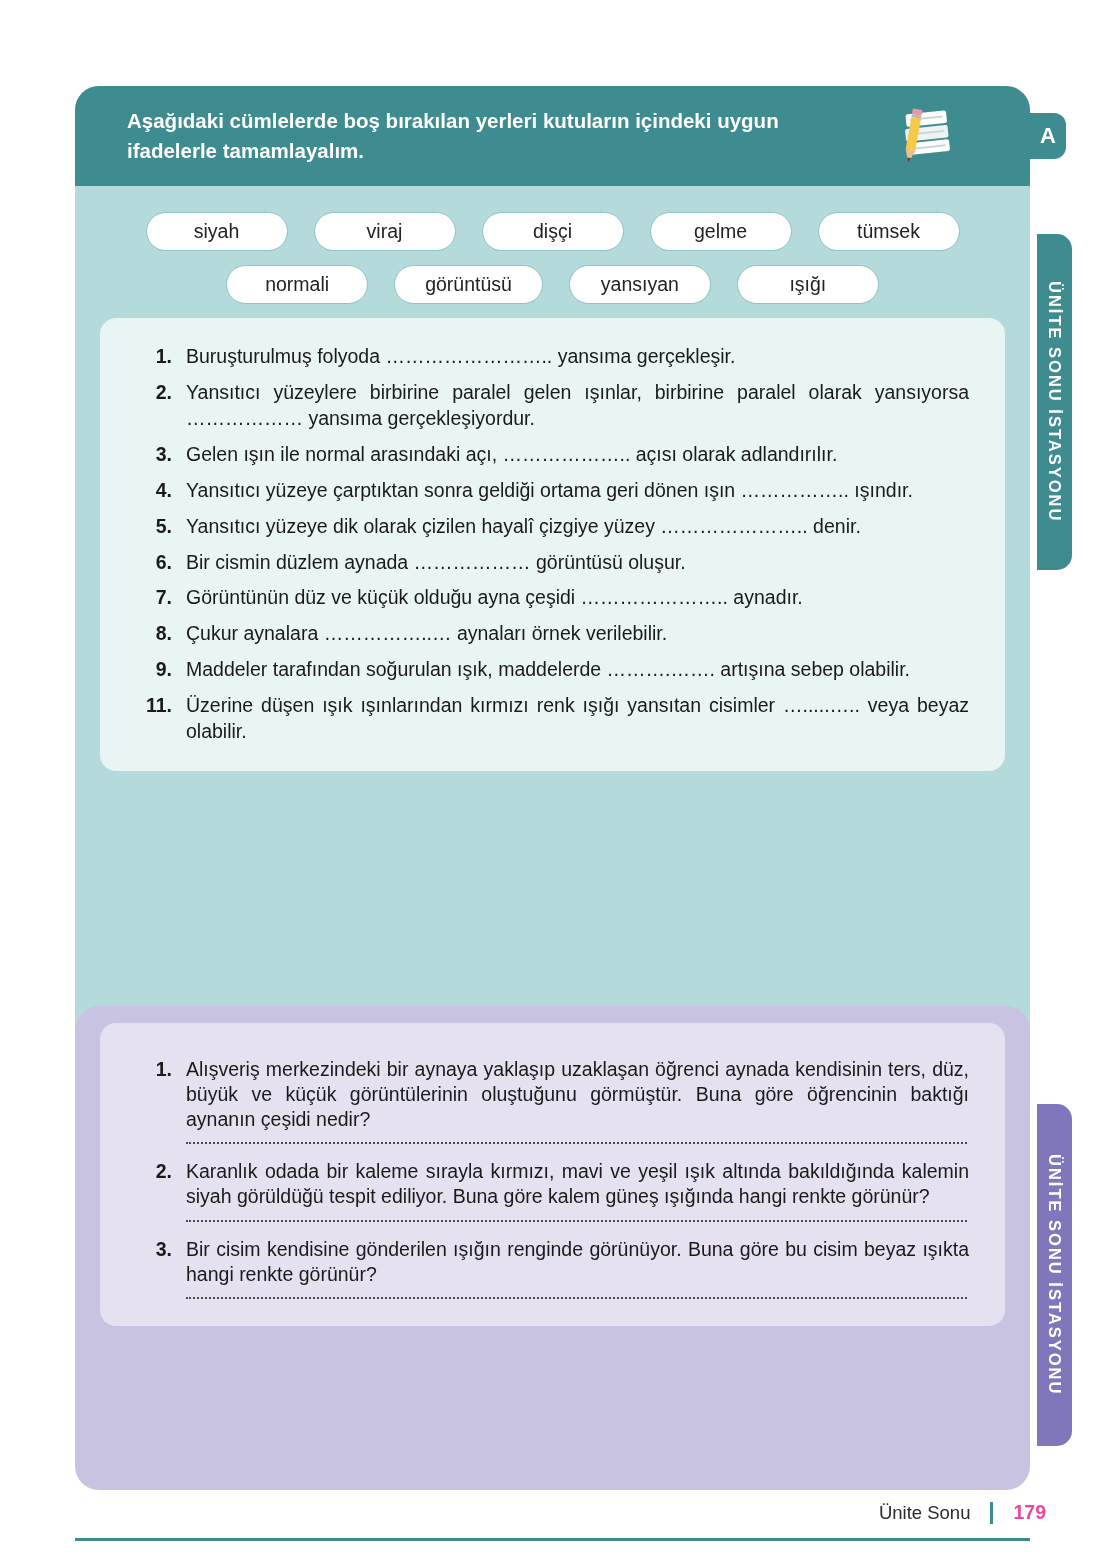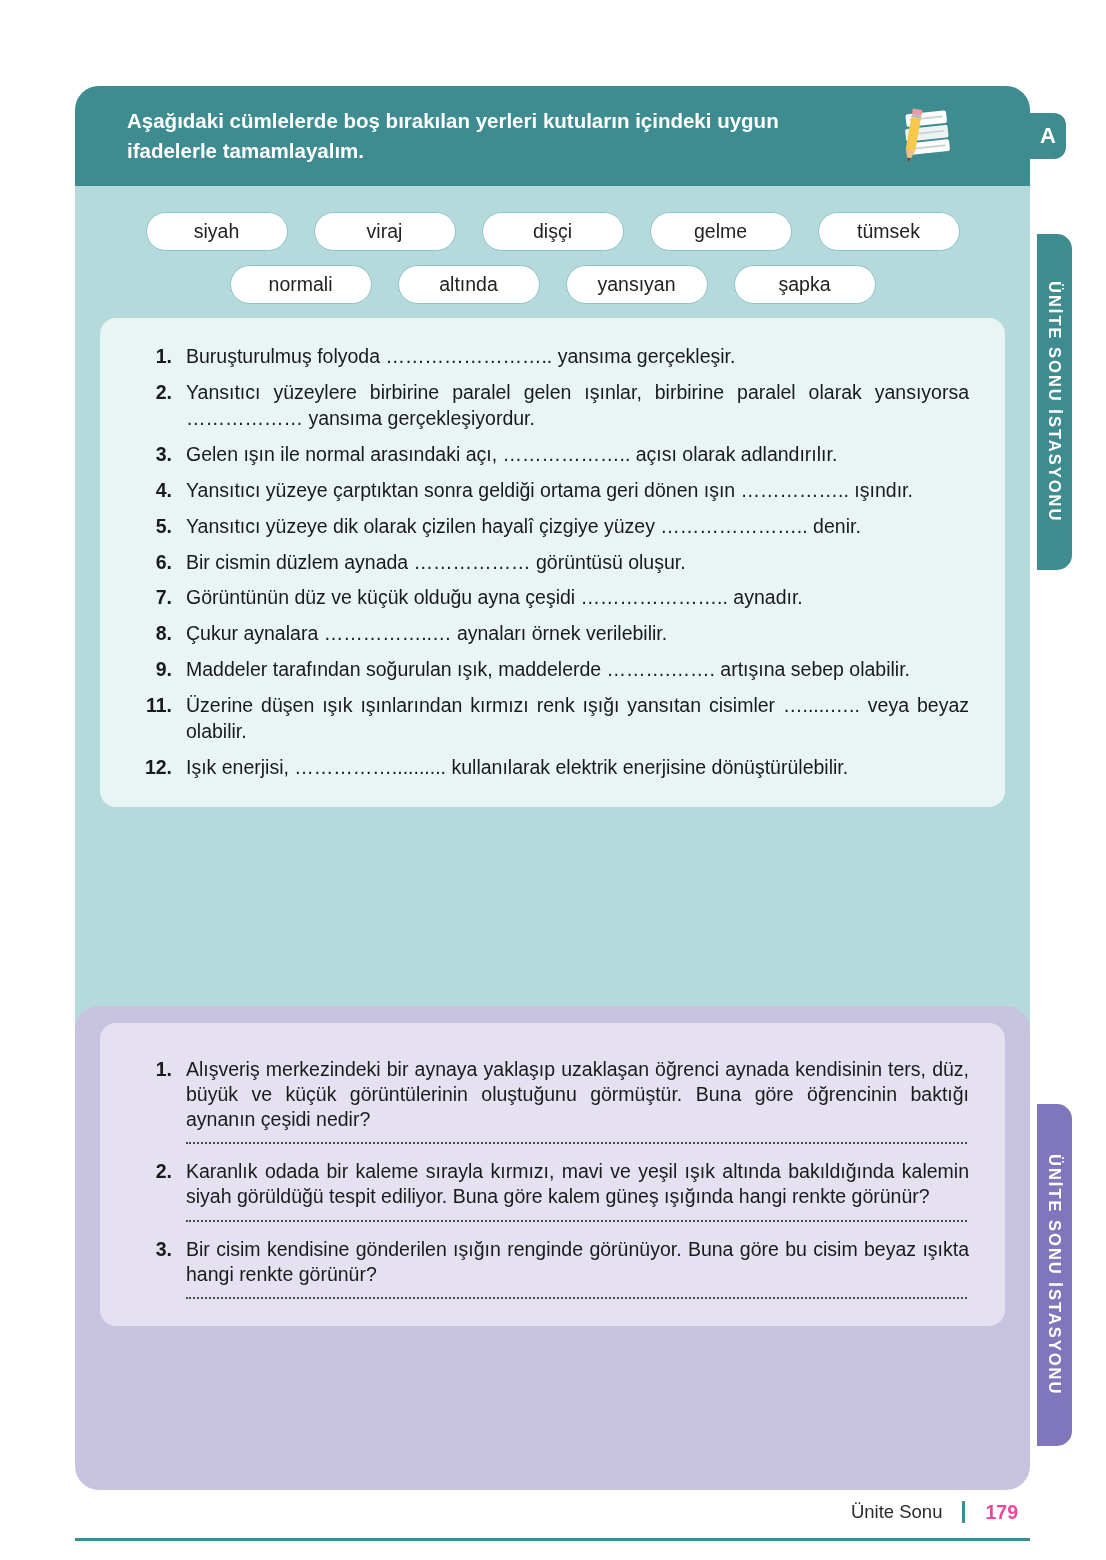--- a/index.html
+++ b/index.html
@@ -51,21 +51,21 @@
 
   
   .side-tab { position:absolute; left:1037px; width:35px; border-radius:0 15px 15px 0;
               display:flex; align-items:center; justify-content:center; }
   #side-a { top:234px;  height:336px; background:#3e8c8f; }
   #side-b { top:1104px; height:342px; background:#7f76bb; }
   .vtext { writing-mode:vertical-rl; color:#ffffff; font-weight:bold; font-size:16.5px;
            letter-spacing:2px; white-space:nowrap; }
 
   
-  .footer { position:absolute; top:1501px; right:88px; display:flex; gap:20px; }
+  .footer { position:absolute; top:1501px; right:60px; display:flex; align-items:center; gap:20px; }
   .footer-label { font-size:18.5px; color:#2b2b2b; }
   .footer-sep { width:3px; height:22px; background:#3e8c8f; }
   .footer-num { font-size:19.5px; font-weight:bold; color:#ec4899; }
   .footer-line { position:absolute; top:1538px; left:75px; width:955px; height:3px; background:#3e8c8f; }
 </style>
 </head>
 <body>
 
 <div class="page">
 
@@ -97,23 +97,23 @@
     <div class="word-bank">
       <div class="pill-row">
         <div class="pill">siyah</div>
         <div class="pill">viraj</div>
         <div class="pill">dişçi</div>
         <div class="pill">gelme</div>
         <div class="pill">tümsek</div>
       </div>
       <div class="pill-row">
         <div class="pill">normali</div>
-        <div class="pill">altında</div>
+        <div class="pill">görüntüsü</div>
         <div class="pill">yansıyan</div>
-        <div class="pill">şapka</div>
+        <div class="pill">ışığı</div>
       </div>
     </div>
 
     <div class="inner" id="inner-a">
       <div class="item">
         <span class="inum">1.</span>
         <span class="itext">Buruşturulmuş folyoda …………………….. yansıma gerçekleşir.</span>
       </div>
       <div class="item">
         <span class="inum">2.</span>
@@ -143,24 +143,20 @@
         <span class="inum">8.</span>
         <span class="itext">Çukur aynalara ……………..… aynaları örnek verilebilir.</span>
       </div>
       <div class="item">
         <span class="inum">9.</span>
         <span class="itext">Maddeler tarafından soğurulan ışık, maddelerde ……….……. artışına sebep olabilir.</span>
       </div>
       <div class="item">
         <span class="inum">11.</span>
         <span class="itext">Üzerine düşen ışık ışınlarından kırmızı renk ışığı yansıtan cisimler ….....….. veya beyaz olabilir.</span>
-      </div>
-      <div class="item">
-        <span class="inum">12.</span>
-        <span class="itext">Işık enerjisi, …………….......... kullanılarak elektrik enerjisine dönüştürülebilir.</span>
       </div>
     </div>
   </div>
 
   <div class="side-tab" id="side-a">
     <span class="vtext">ÜNİTE SONU İSTASYONU</span>
   </div>
 
   <div class="section" id="section-b">
 

